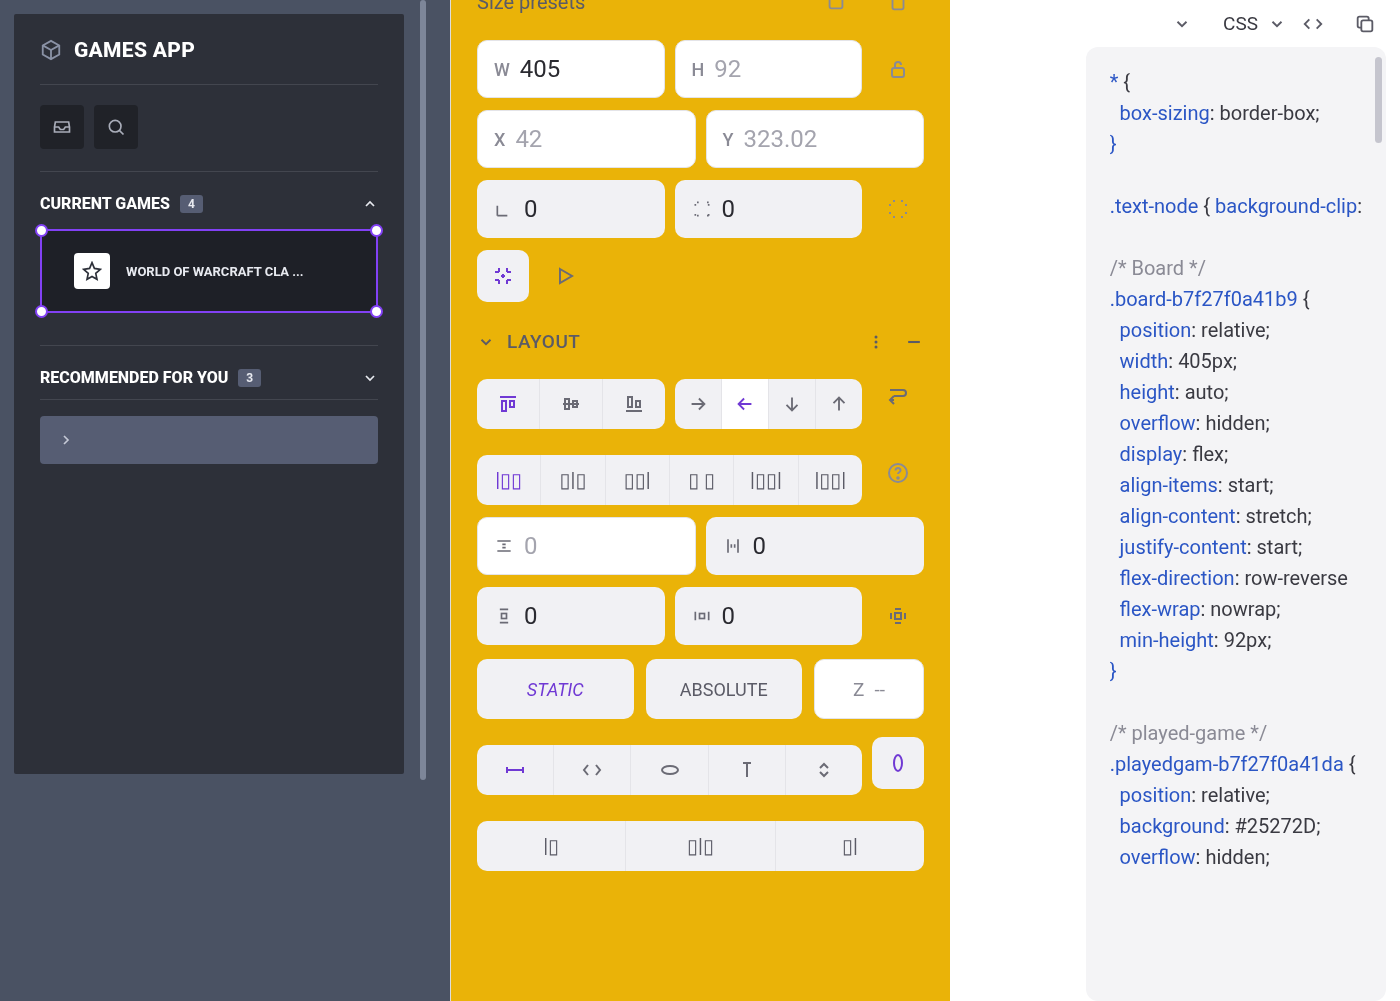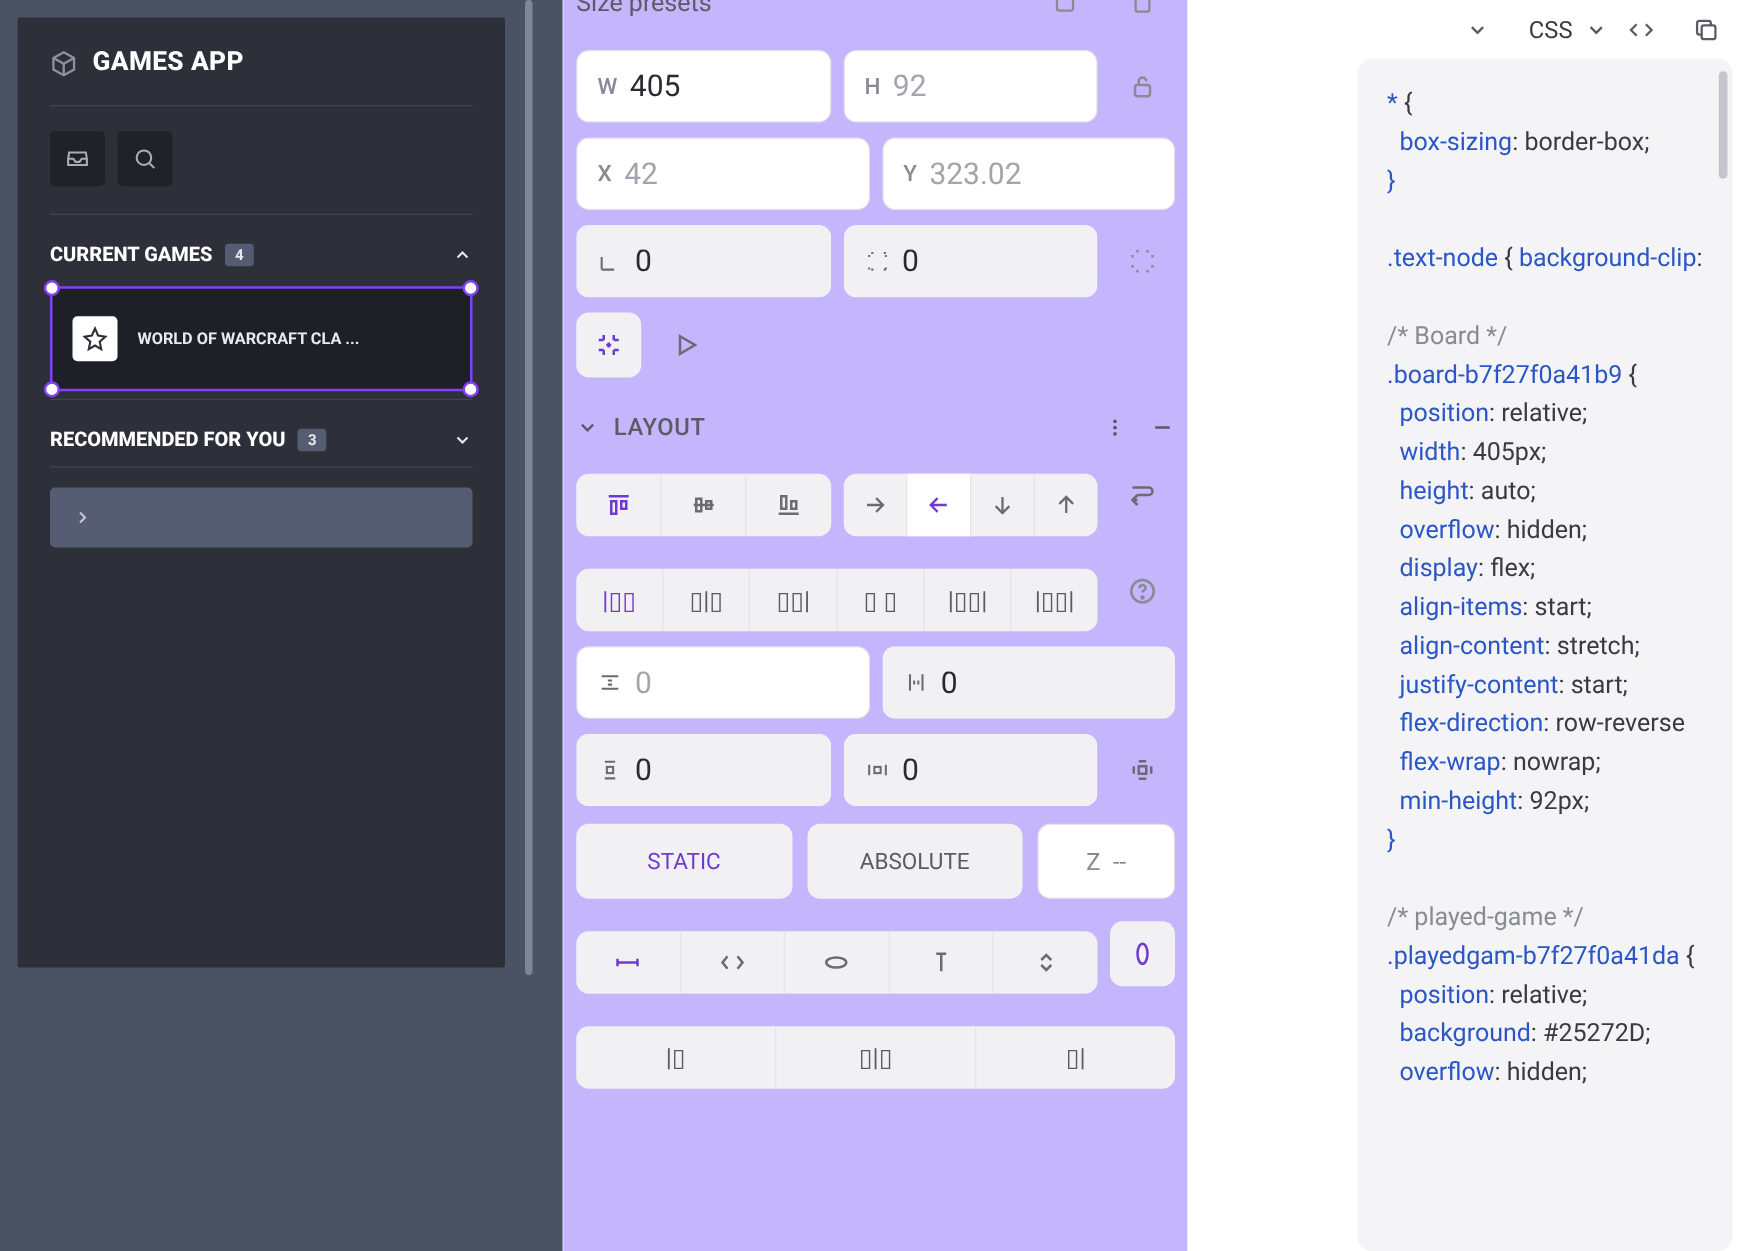--- a/index.html
+++ b/index.html
@@ -1,61 +1,61 @@
 <!DOCTYPE html>
 <html><head>
 <meta charset="utf-8">
 <style>
 * { box-sizing: border-box; margin: 0; padding: 0; font-family: -apple-system, BlinkMacSystemFont, "Segoe UI", Roboto, sans-serif; }
 body { width: 1400px; height: 1001px; display: flex; background: #f5f5f5; overflow: hidden; }
 
 
 .canvas-area { width: 450px; height: 100%; background: #4a5263; padding: 14px; position: relative; }
 .game-app { background: #2d3039; height: 760px; width: 390px; padding: 24px 26px; border-radius: 2px; }
-.app-header { display: flex; align-items: flex-end; gap: 12px; padding-bottom: 22px; border-bottom: 1px solid #43464f; }
+.app-header { display: flex; align-items: center; gap: 12px; padding-bottom: 22px; border-bottom: 1px solid #43464f; }
 .app-logo { width: 22px; height: 22px; }
 .app-title { color: #fff; font-size: 21px; font-weight: 800; letter-spacing: 0.3px; }
 .cat-row { display: flex; gap: 10px; margin-top: 20px; padding-bottom: 22px; border-bottom: 1px solid #43464f; }
 .cat-btn { background: #565d73; color: #e8eaf0; padding: 12px 16px; border-radius: 4px; display: flex; align-items: center; gap: 18px; font-size: 13px; font-weight: 600; flex:1; }
 .icon-btn { width: 44px; height: 44px; background: #202228; display: flex; align-items: center; justify-content: center; border-radius: 4px; }
 .section-hdr { display: flex; align-items: center; justify-content: space-between; margin-top: 22px; padding-bottom: 12px; }
 .section-hdr .lbl { color: #fff; font-size: 16px; font-weight: 800; display:flex; align-items:center; gap:10px; }
 .badge { background: #565d73; color: #e8eaf0; font-size: 12px; font-weight: 700; padding: 2px 8px; border-radius: 3px; }
-.selected-card { background: #1e2027; border: 2px solid #8241f5; border-radius: 6px; padding: 22px 0; display: flex; align-items: center; gap: 16px; position: relative; margin-top:4px; margin-bottom:6px; }
+.selected-card { background: #1e2027; border: 2px solid #8241f5; border-radius: 6px; padding: 22px 16px; display: flex; align-items: center; gap: 16px; position: relative; margin-top:4px; margin-bottom:32px; }
 .selected-card::before, .selected-card::after { content:''; }
 .handle { position: absolute; width: 13px; height: 13px; background: #fff; border: 2px solid #8241f5; border-radius: 50%; }
 .h-tl { top: -7px; left: -7px; } .h-tr { top: -7px; right: -7px; } .h-bl { bottom: -7px; left: -7px; } .h-br { bottom: -7px; right: -7px; }
 .star-box { background: #fff; width: 36px; height: 36px; border-radius: 4px; display:flex;align-items:center;justify-content:center; }
 .card-txt { color:#e8eaf0; font-size: 13px; font-weight: 700; white-space: nowrap; overflow: hidden; text-overflow: ellipsis; }
 .section-divider { border-bottom: 1px solid #43464f; }
 .event-card { background: #565d73; border-radius: 4px; padding: 16px 18px; margin-top: 16px; display:flex; align-items:center; justify-content:space-between; }
 .event-title { color:#e8eaf0; font-size:13px; font-weight:700; margin-bottom:12px; }
 .event-meta { display:flex; gap:20px; align-items:center; }
 .event-meta span { color:#e8eaf0; font-size:12px; font-weight:700; display:flex; align-items:center; gap:7px; }
 .scroll-ind { position:absolute; top:0; right:24px; width: 6px; height: 780px; background:#7d8699; border-radius:3px; }
 
 
-.inspector { width: 500px; background: #c4b5fd; padding: 0 10px; height:100%; overflow:hidden; border-left:1px solid #ddd; }
+.inspector { width: 500px; background: #eab308; padding: 0 26px; height:100%; overflow:hidden; border-left:1px solid #ddd; }
 .insp-row { display:flex; gap:10px; margin-top:12px; align-items:center; }
 .insp-field { flex:1; background:#fff; border:1px solid #e4e4e8; border-radius:10px; height: 58px; display:flex; align-items:center; padding:0 16px; gap:10px; }
 .insp-field.gray { background:#f1f1f4; border-color:transparent; }
 .insp-field .k { color:#8a8a95; font-size:18px; font-weight:500; }
 .insp-field .v { color:#2a2a30; font-size:24px; }
 .insp-field .v.muted { color:#a4a4ae; }
 .insp-icon { width:52px; height:52px; display:flex; align-items:center; justify-content:center; border-radius:10px; }
 .insp-icon.sel { background:#f1f1f4; }
 .section-title { display:flex; align-items:center; gap:12px; color:#5b5b66; font-size:19px; font-weight:500; margin-top:28px; letter-spacing:0.5px; }
 .section-actions { margin-left:auto; display:flex; gap:18px; align-items:center; }
 .btn-strip { display:flex; background:#f1f1f4; border-radius:10px; margin-top:14px; }
 .strip-btn { flex:1; height:50px; display:flex; align-items:center; justify-content:center; border-right:1px solid #e4e4e8; }
 .strip-btn:last-child { border-right:none; }
 .strip-btn.active { color:#7039d4; }
 .tab-row { display:flex; gap:12px; margin-top:14px; }
 .tab-btn { flex:1; background:#f1f1f4; border-radius:10px; height:60px; display:flex; align-items:center; justify-content:center; font-size:18px; color:#5b5b66; }
-.tab-btn.active { color:#7039d4; }
+.tab-btn.active { color:#7039d4;font-style:italic; }
 .z-fld { width:110px; background:#fff; border:1px solid #e4e4e8; border-radius:10px; height:60px; display:flex; align-items:center; justify-content:center; gap:10px; font-size:19px; color:#8a8a95; }
 .gray-ico { color:#5b5b66; }
 .purple-ico { color:#7039d4; }
 
 
 .code-panel { flex:1; background:#fff; display:flex; flex-direction:column; height:100%;align-items:flex-end; }
 .code-hdr { display:flex; align-items:center; padding:12px 24px; gap:16px; }
 .code-hdr select, .code-hdr .sel { border:none; background:none; font-size:19px; color:#3a3a42; display:flex; align-items:center; gap:10px; }
 .code-hdr .hdr-ico { margin-left:auto; color:#5b5b66; }
 .code-body { background:#f4f4f6; margin:0 14px; border-radius:12px; padding:20px 24px; font-family:"SF Mono","Consolas",monospace; font-size:20px; line-height:1.55; color:#3a3a42; overflow:auto; flex:1; position:relative; }

